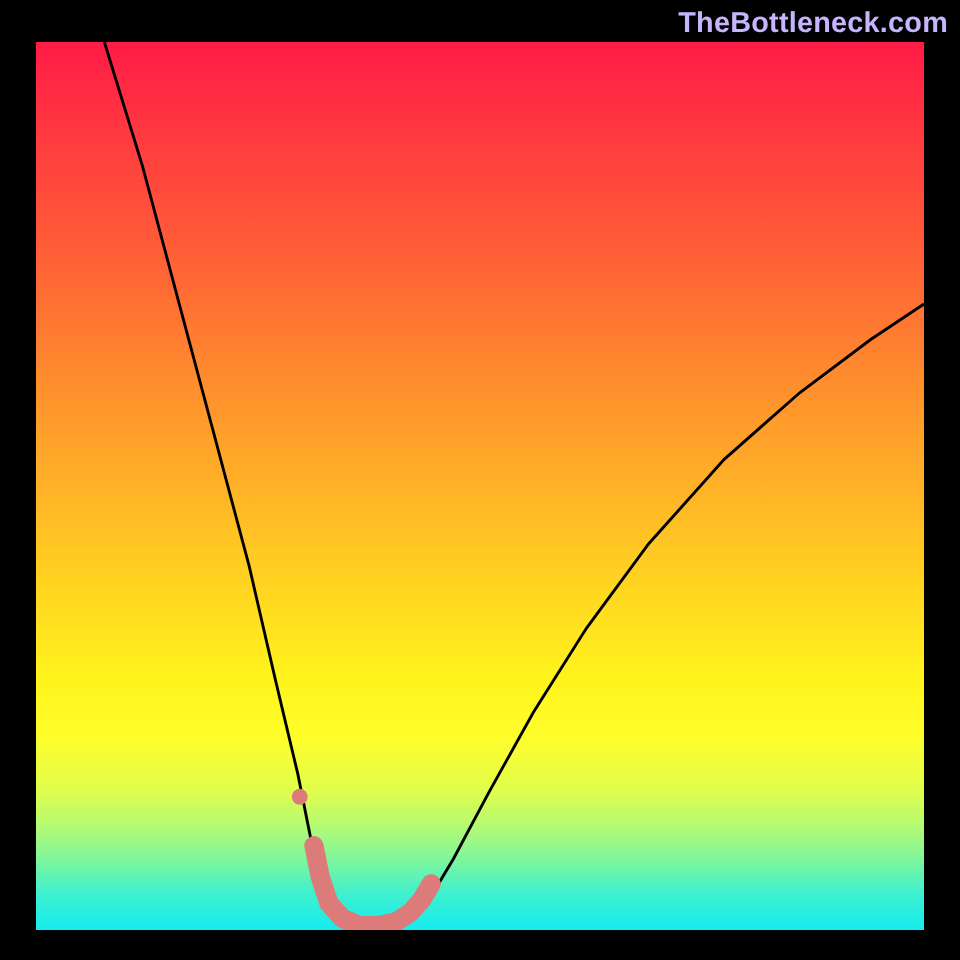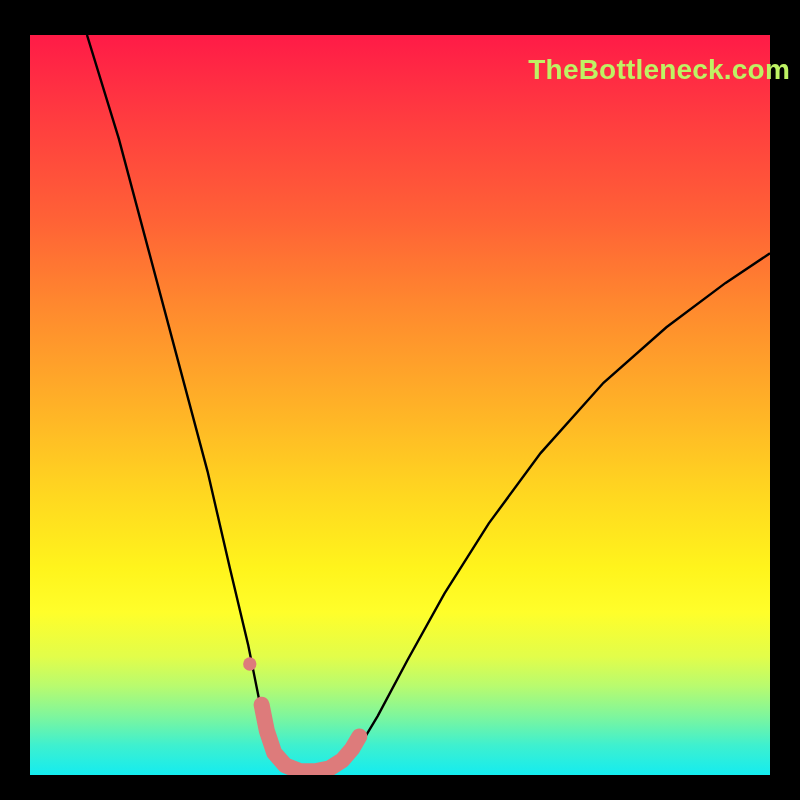--- a/index.html
+++ b/index.html
@@ -30,26 +30,25 @@
       #7ff69c 92%,
       #3ef0cf 96%,
       #14ecf0 100%
     );
   }
   .watermark {
     position: absolute;
     top: 6px;
     right: 10px;
     font-family: Arial, Helvetica, sans-serif;
-    font-size: 28px;
+    font-size: 24px;
     font-weight: 600;
-    color: #bef264;
+    color: #c4b5fd;
     letter-spacing: 0.2px;
     user-select: none;
-    margin-top: 48px;
   }
   svg.overlay {
     position: absolute;
     left: 30px;
     top: 35px;
     width: 740px;
     height: 740px;
     pointer-events: none;
   }
 </style>

